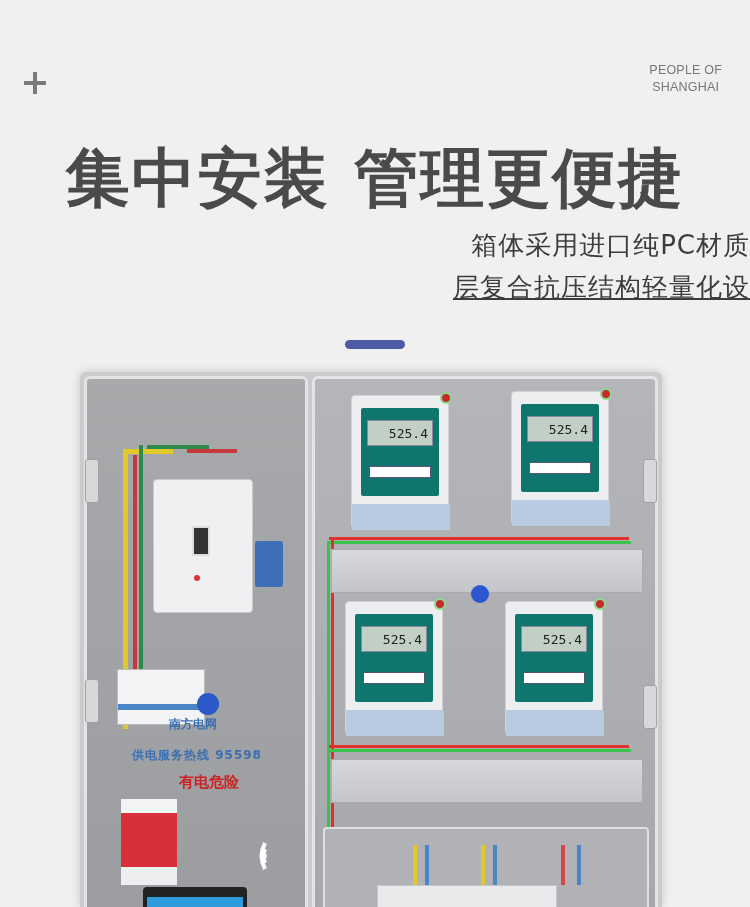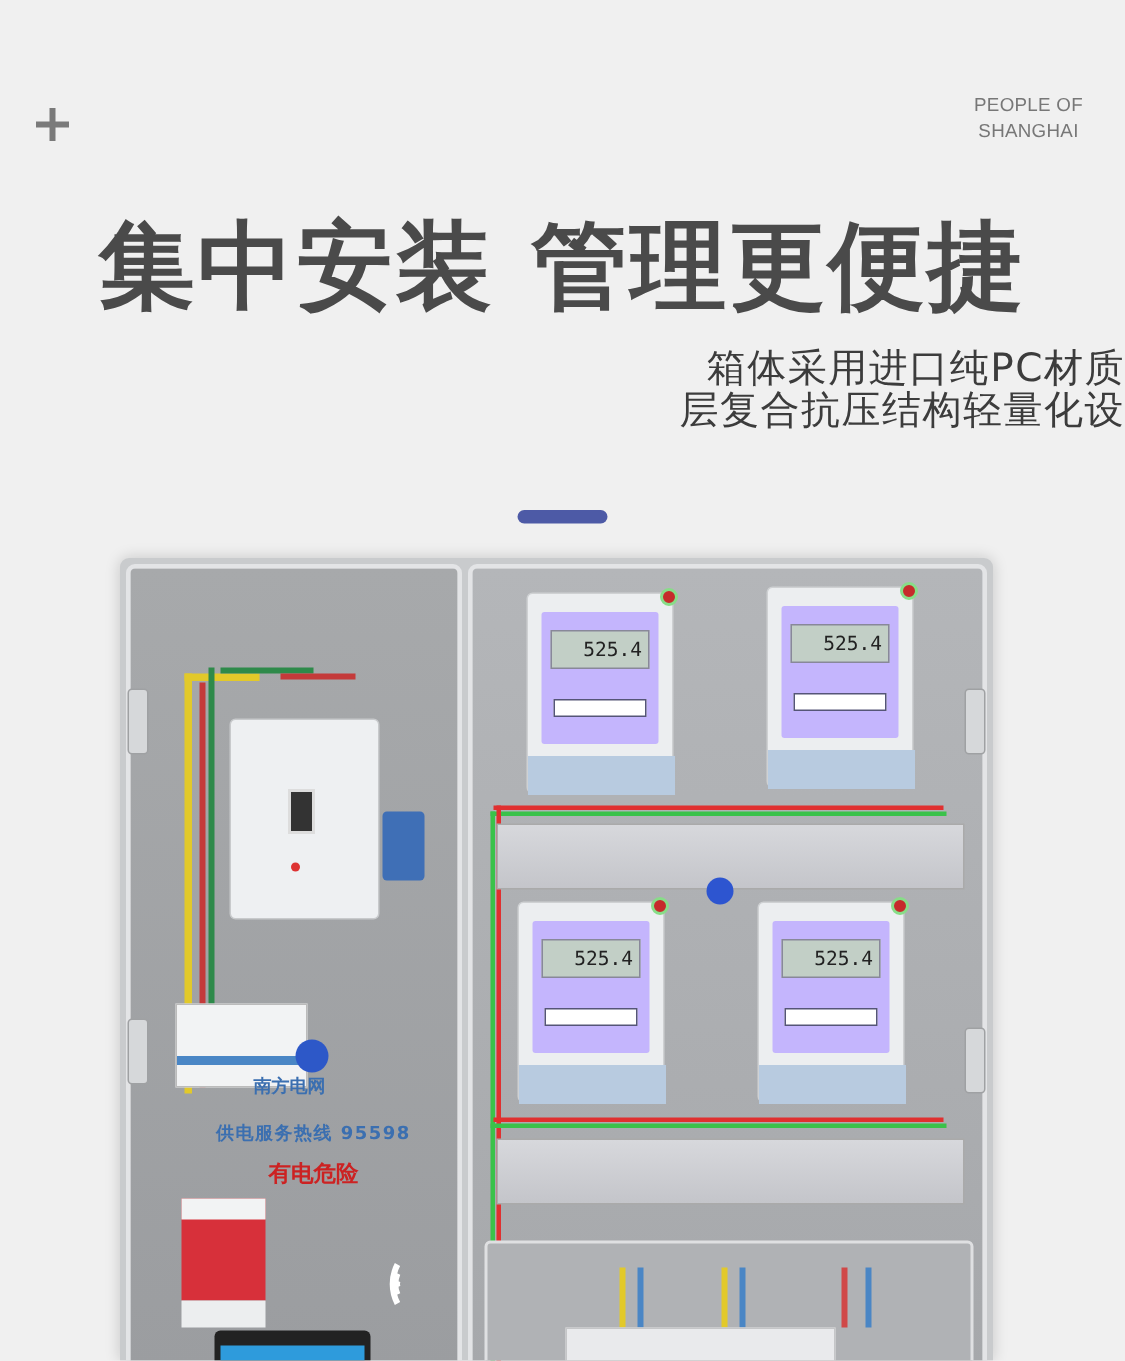--- a/index.html
+++ b/index.html
@@ -10,49 +10,49 @@
     .plus-icon::before, .plus-icon::after { content: ""; position: absolute; background: #7a7a7a; }
     .plus-icon::before { left: 0; top: 9px; width: 22px; height: 4px; }
     .plus-icon::after { left: 9px; top: 0; width: 4px; height: 22px; }
 
     .brand { position: absolute; right: 28px; top: 62px; text-align: center; color: #777; font-family: "Liberation Sans", sans-serif; font-size: 12.5px; line-height: 17px; letter-spacing: 0.2px; }
 
     .headline { position: absolute; left: 0; top: 140px; width: 750px; text-align: center; font-family: "DejaVu Sans", sans-serif; font-weight: bold; font-size: 64px; color: #4a4a4a; letter-spacing: 2px; line-height: 76px; }
 
     .subline { position: absolute; left: 0; width: 750px; text-align: right; font-size: 26px; color: #3c3c3c; font-family: "DejaVu Sans", sans-serif; letter-spacing: 1px; }
     .sub1 { top: 228px; }
-    .sub2 { top: 256px; }
+    .sub2 { top: 270px; text-decoration: underline; }
 
     .accent-bar { position: absolute; left: 345px; top: 340px; width: 60px; height: 9px; border-radius: 5px; background: #4d5aa6; }
 
     
     .photo { position: absolute; left: 80px; top: 372px; width: 582px; height: 535px; background: #c9cbcd; border-radius: 6px 6px 0 0; overflow: hidden; box-shadow: 0 0 10px rgba(0,0,0,0.18); }
     .door-left { position: absolute; left: 4px; top: 4px; width: 224px; height: 540px; border: 3px solid #e3e4e6; border-radius: 6px; background: linear-gradient(180deg,#a7a9ab,#9b9da0); }
     .door-right { position: absolute; left: 232px; top: 4px; width: 346px; height: 540px; border: 3px solid #e3e4e6; border-radius: 6px; background: linear-gradient(180deg,#b4b6b9,#a6a8ab); }
     .hinge { position: absolute; width: 14px; height: 44px; background: #d6d8da; border: 1px solid #9fa1a3; border-radius: 3px; }
     .mccb { position: absolute; left: 66px; top: 100px; width: 100px; height: 134px; background: #eef0f2; border: 1px solid #c8cacc; border-radius: 4px; }
     .mccb .toggle { position: absolute; left: 38px; top: 46px; width: 18px; height: 30px; background: #333; border: 2px solid #ddd; }
     .mccb .dot { position: absolute; left: 40px; top: 95px; width: 6px; height: 6px; border-radius: 50%; background: #d33; }
     .wire { position: absolute; }
     .terminal { position: absolute; left: 168px; top: 162px; width: 28px; height: 46px; background: #3f6fb6; border-radius: 3px; }
 
     .small-breaker { position: absolute; left: 30px; top: 290px; width: 88px; height: 56px; background: #f2f3f4; border: 1px solid #bbb; }
     .small-breaker .stripe { position: absolute; left: 0; top: 34px; width: 88px; height: 6px; background: #4a86c5; }
     .blue-knob { position: absolute; left: 110px; top: 314px; width: 22px; height: 22px; border-radius: 50%; background: #2d58c8; }
     .grid-logo { position: absolute; left: 54px; top: 337px; font-size: 12px; color: #3b6fb0; font-weight: bold; padding-left: 28px; }
-    .hotline { position: absolute; left: 45px; top: 368px; font-size: 12px; color: #3b6fb0; font-weight: bold; letter-spacing: 1px; margin-left: 12px; }
+    .hotline { position: absolute; left: 45px; top: 368px; font-size: 12px; color: #3b6fb0; font-weight: bold; letter-spacing: 1px; }
     .danger { position: absolute; left: 92px; top: 394px; font-size: 15px; color: #c22; font-weight: bold; }
     .spd { position: absolute; left: 34px; top: 420px; width: 56px; height: 68px; background: #d7303a; border-top: 14px solid #f2f3f4; }
     .spd-base { position: absolute; left: 34px; top: 488px; width: 56px; height: 18px; background: #eceeef; }
     .wifi-icon { position: absolute; left: 148px; top: 460px; width: 34px; height: 34px; }
     .modem { position: absolute; left: 56px; top: 508px; width: 104px; height: 30px; background: #222; border-radius: 4px 4px 0 0; }
     .modem .screen { position: absolute; left: 4px; top: 10px; width: 96px; height: 20px; background: #2e9bdc; }
 
     .meter { position: absolute; width: 98px; height: 134px; background: #eceef0; border: 1px solid #cfd1d3; border-radius: 4px; }
-    .meter .face { position: absolute; left: 9px; top: 12px; width: 78px; height: 88px; background: #c4b5fd; border-radius: 2px; }
+    .meter .face { position: absolute; left: 9px; top: 12px; width: 78px; height: 88px; background: #0f766e; border-radius: 2px; }
     .meter .lcd { position: absolute; left: 6px; top: 12px; width: 66px; height: 26px; background: #c2cfc6; border: 1px solid #889; font-family: "DejaVu Sans Mono", monospace; font-size: 13px; text-align: right; padding-right: 4px; line-height: 26px; color: #222; }
     .meter .plate { position: absolute; left: 8px; top: 58px; width: 62px; height: 12px; background: #fff; border: 1px solid #557; }
     .meter .base { position: absolute; left: 0; top: 108px; width: 98px; height: 26px; background: #b8cbe0; }
     .meter .red-cap { position: absolute; right: -4px; top: -4px; width: 12px; height: 12px; border-radius: 50%; background: #c62b2b; border: 2px solid #8d8; }
     .shelf { position: absolute; left: 16px; width: 312px; height: 44px; background: linear-gradient(180deg,#d7d8dc,#c4c5ca); border: 1px solid #aaa; }
     .knob-mid { position: absolute; left: 156px; top: 206px; width: 18px; height: 18px; border-radius: 50%; background: #2d55d0; }
     .lower-cab { position: absolute; left: 8px; top: 448px; width: 326px; height: 92px; background: #b0b2b5; border: 2px solid #dfe0e2; border-radius: 4px; }
     .breakers-row { position: absolute; left: 52px; top: 56px; width: 180px; height: 36px; background: #e9eaec; border: 1px solid #c5c6c8; }
   </style>
 </head>

